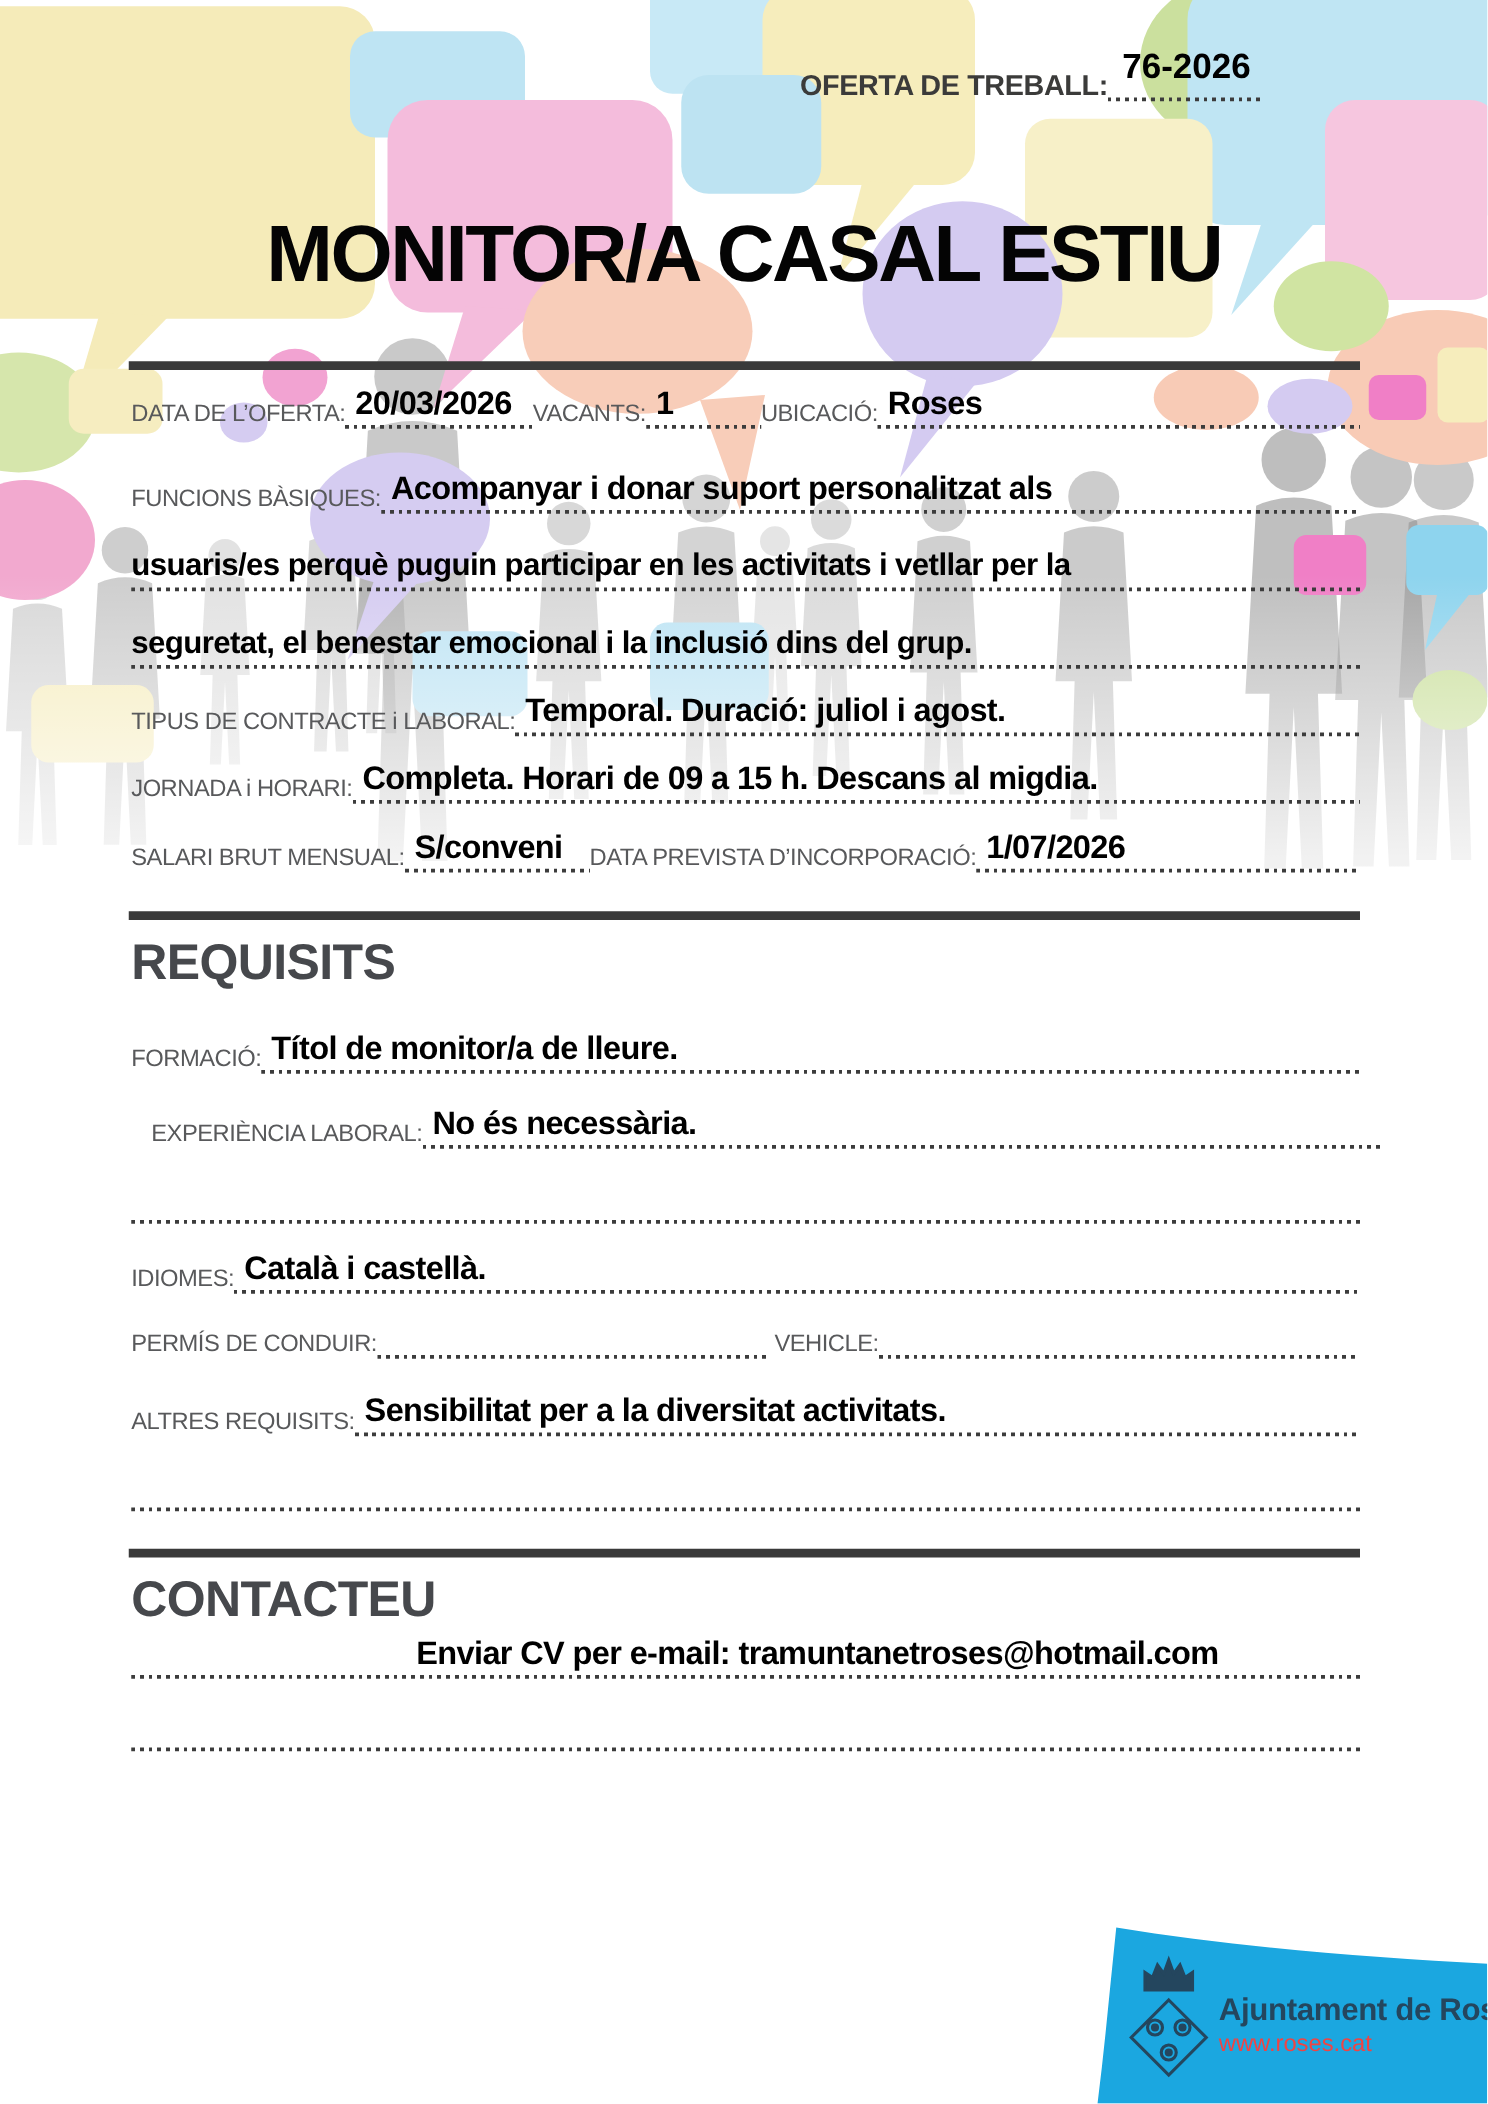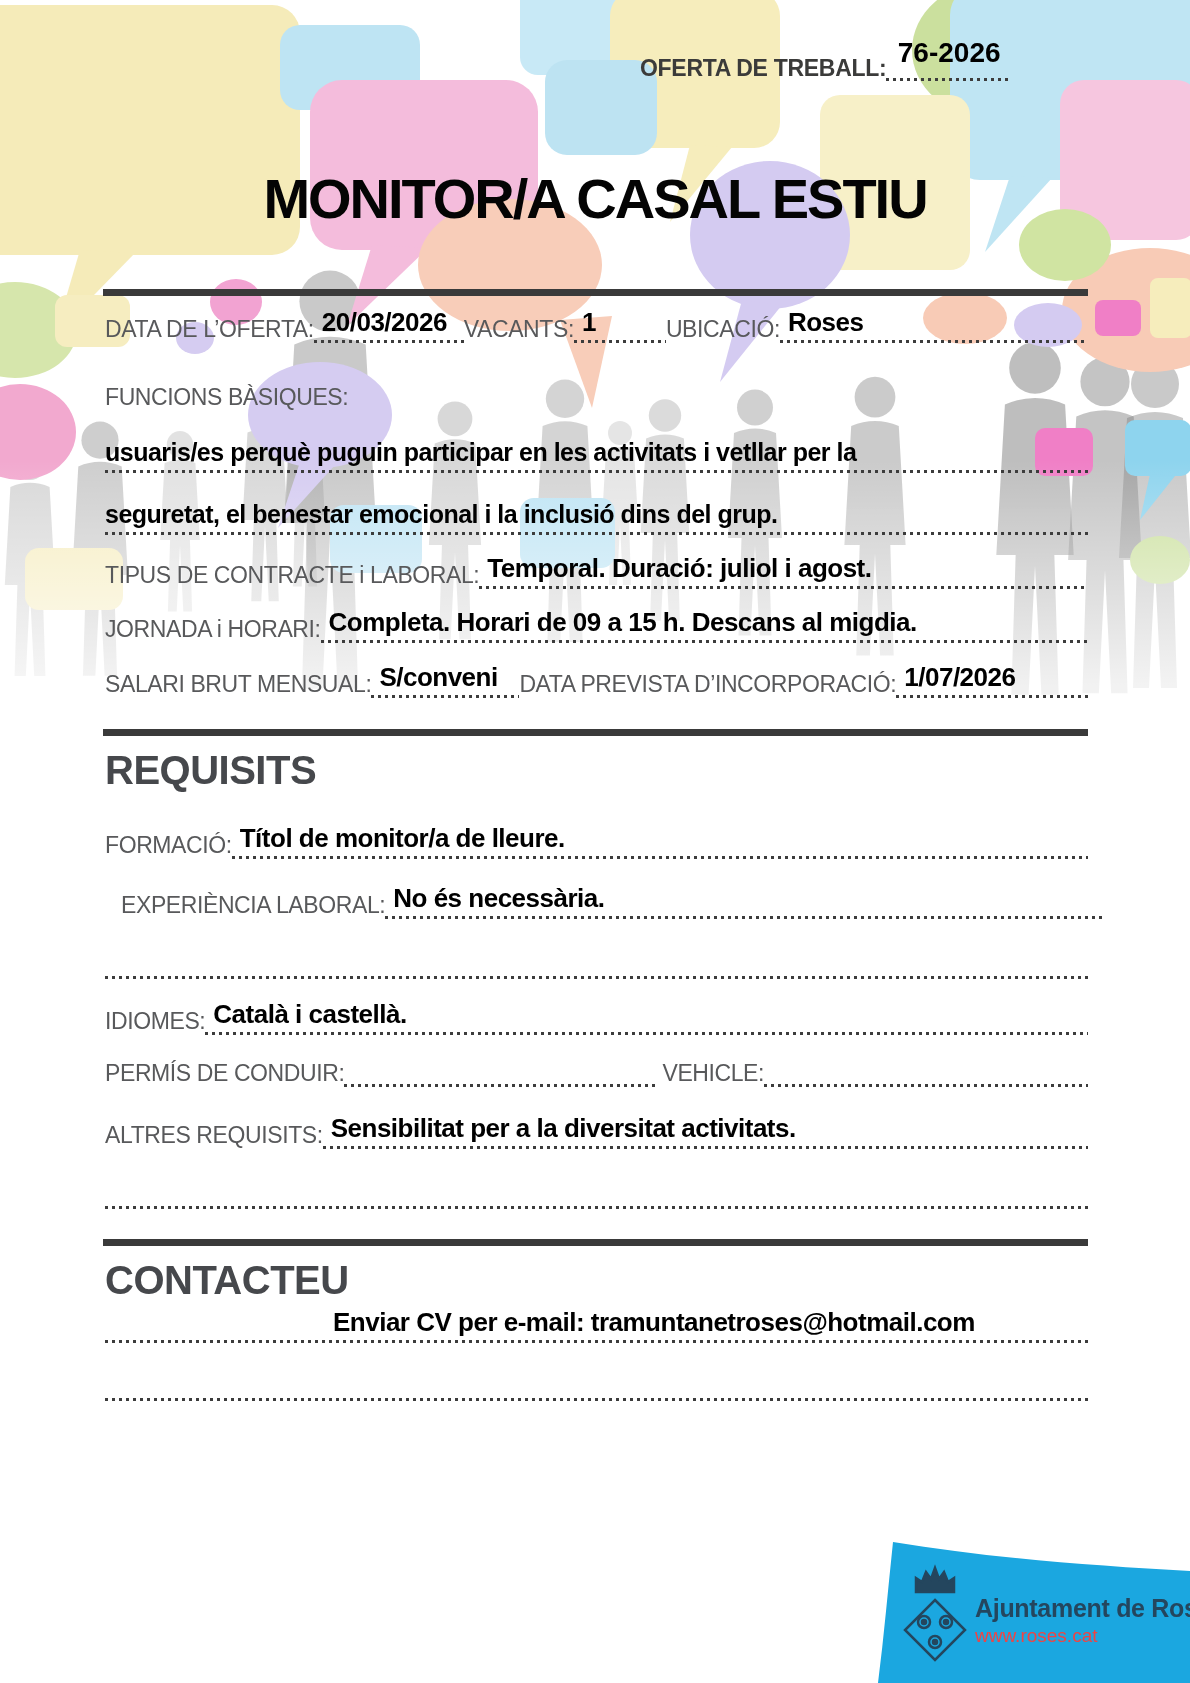--- a/index.html
+++ b/index.html
@@ -22,33 +22,33 @@
     line-height:1; letter-spacing:-0.3px; padding-bottom:1px;
   }
   .offer-fill { flex:1; position:relative; align-self:stretch; }
   .offer-val {
     position:absolute; left:50%; transform:translateX(-50%); bottom:12px;
     font-size:28px; font-weight:700; color:#000; white-space:nowrap;
   }
 
   .doc-title {
     position:absolute; left:0; width:1190px; top:168px;
-    text-align:center; font-size:56px; font-weight:700; color:#040404;
+    text-align:center; font-size:64px; font-weight:700; color:#040404;
     letter-spacing:-2px; line-height:1.1;
   }
 
   .bar { position:absolute; left:103px; width:985px; height:7px; background:#3A3A3A; }
   .bar1 { top:289px; } .bar2 { top:729px; } .bar3 { top:1239px; }
 
   .row {
     position:absolute; left:105px; width:983px; height:56px;
     display:flex; align-items:flex-end;
   }
   .lbl {
-    font-size:23px; color:#58595B; white-space:nowrap; line-height:1;
+    font-size:19px; color:#58595B; white-space:nowrap; line-height:1;
     letter-spacing:-0.4px; padding-bottom:2px;
   }
   .lbl.ml { margin-left:6px; }
   .fill { position:relative; align-self:stretch; }
   .fill::after {
     content:""; position:absolute; left:0; right:0; bottom:0; height:3px;
     background:repeating-linear-gradient(90deg,#3C3C3C 0 3px,transparent 3px 7px);
   }
   .grow { flex:1 1 auto; }
   .w150 { flex:0 0 150px; } .w92 { flex:0 0 92px; }
@@ -177,20 +177,23 @@
       <span class="val">1</span>
     </span>
     <span class="lbl">UBICACIÓ:</span>
     <span class="fill grow">
       <span class="val">Roses</span>
     </span>
   </div>
 
   <div class="row" style="top:355px;">
     <span class="lbl">FUNCIONS BÀSIQUES:</span>
+    <span class="fill grow">
+      <span class="val">Acompanyar i donar suport personalitzat als</span>
+    </span>
   </div>
   <div class="row" style="top:417px;">
     <span class="fill grow">
       <span class="val cont">usuaris/es perquè puguin participar en les activitats i vetllar per la</span>
     </span>
   </div>
   <div class="row" style="top:479px;">
     <span class="fill grow">
       <span class="val cont">seguretat, el benestar emocional i la inclusió dins del grup.</span>
     </span>

